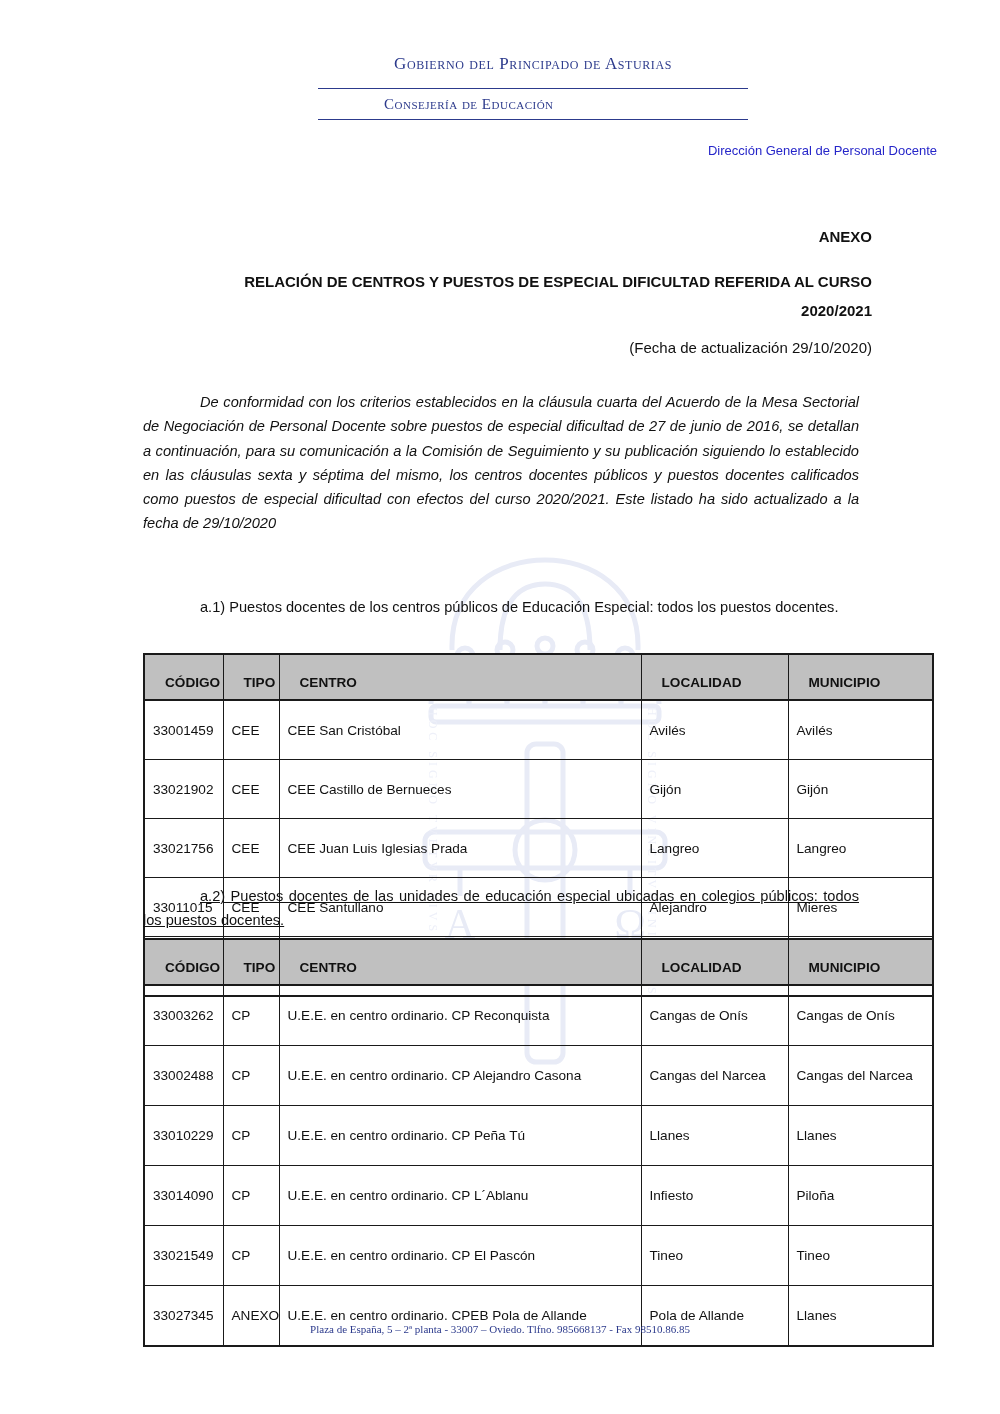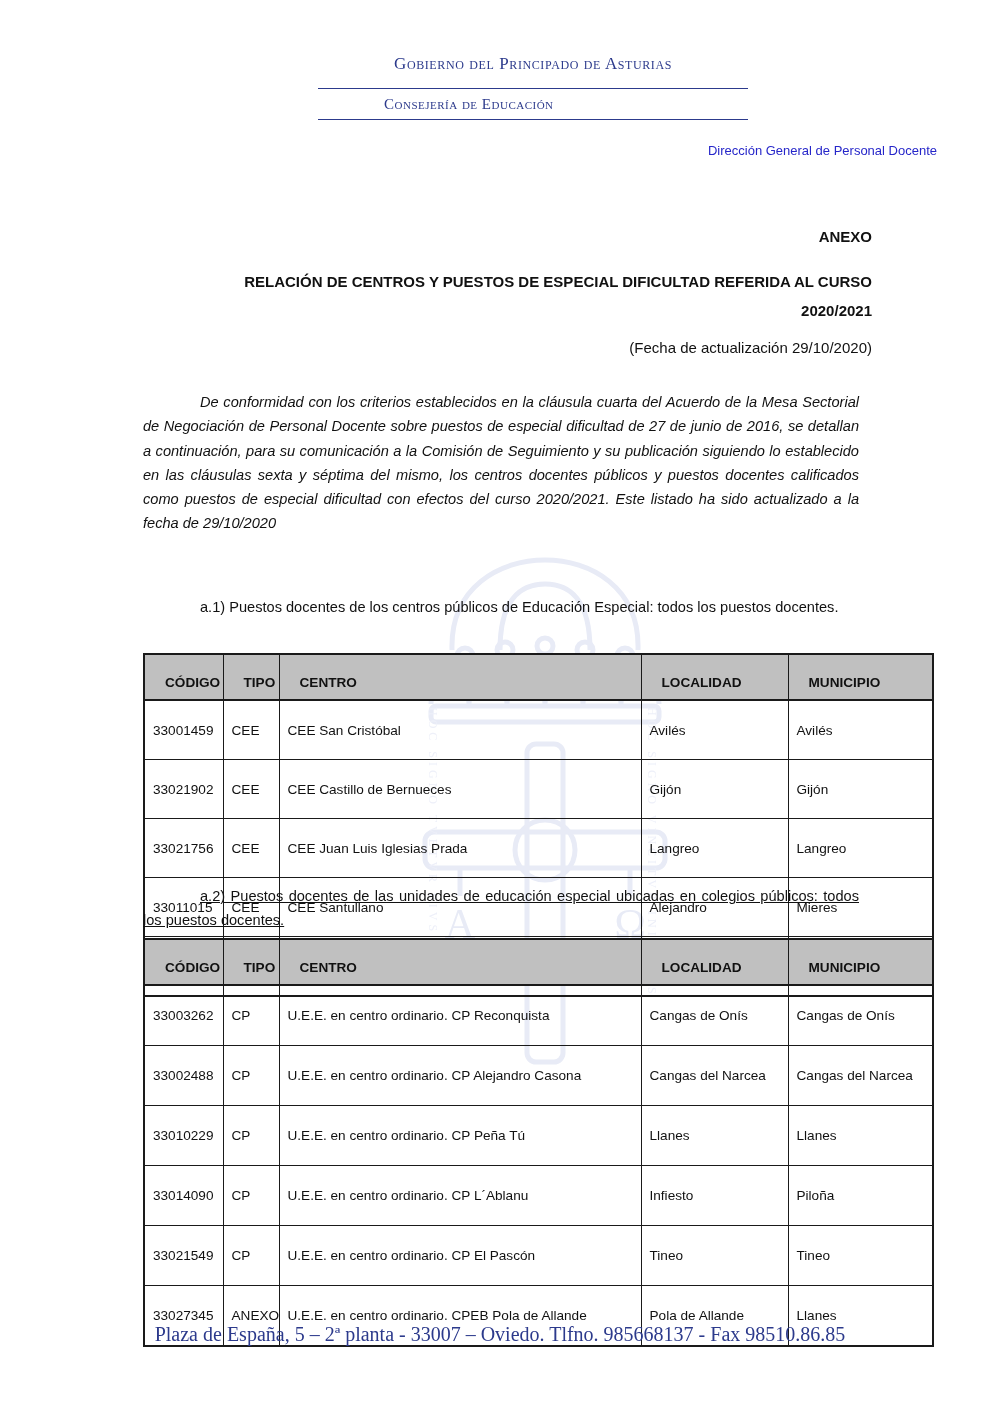--- a/index.html
+++ b/index.html
@@ -117,21 +117,21 @@
   .doc-table.t2 td { height: 35px; }
   
   .footer {
     position: absolute;
     left: 0;
     top: 1323px;
     width: 100%;
     text-align: center;
     z-index: 1;
     font-family: "Liberation Serif", serif;
-    font-size: 20px;
+    font-size: 11px;
     color: #2c3a8c;
   }
 </style>
 </head>
 <body>
 
 <div class="page">
 
   <svg class="watermark" viewBox="0 0 490 545" xmlns="http://www.w3.org/2000/svg">
     <g stroke="#e8ebf6" stroke-width="5" fill="none">

